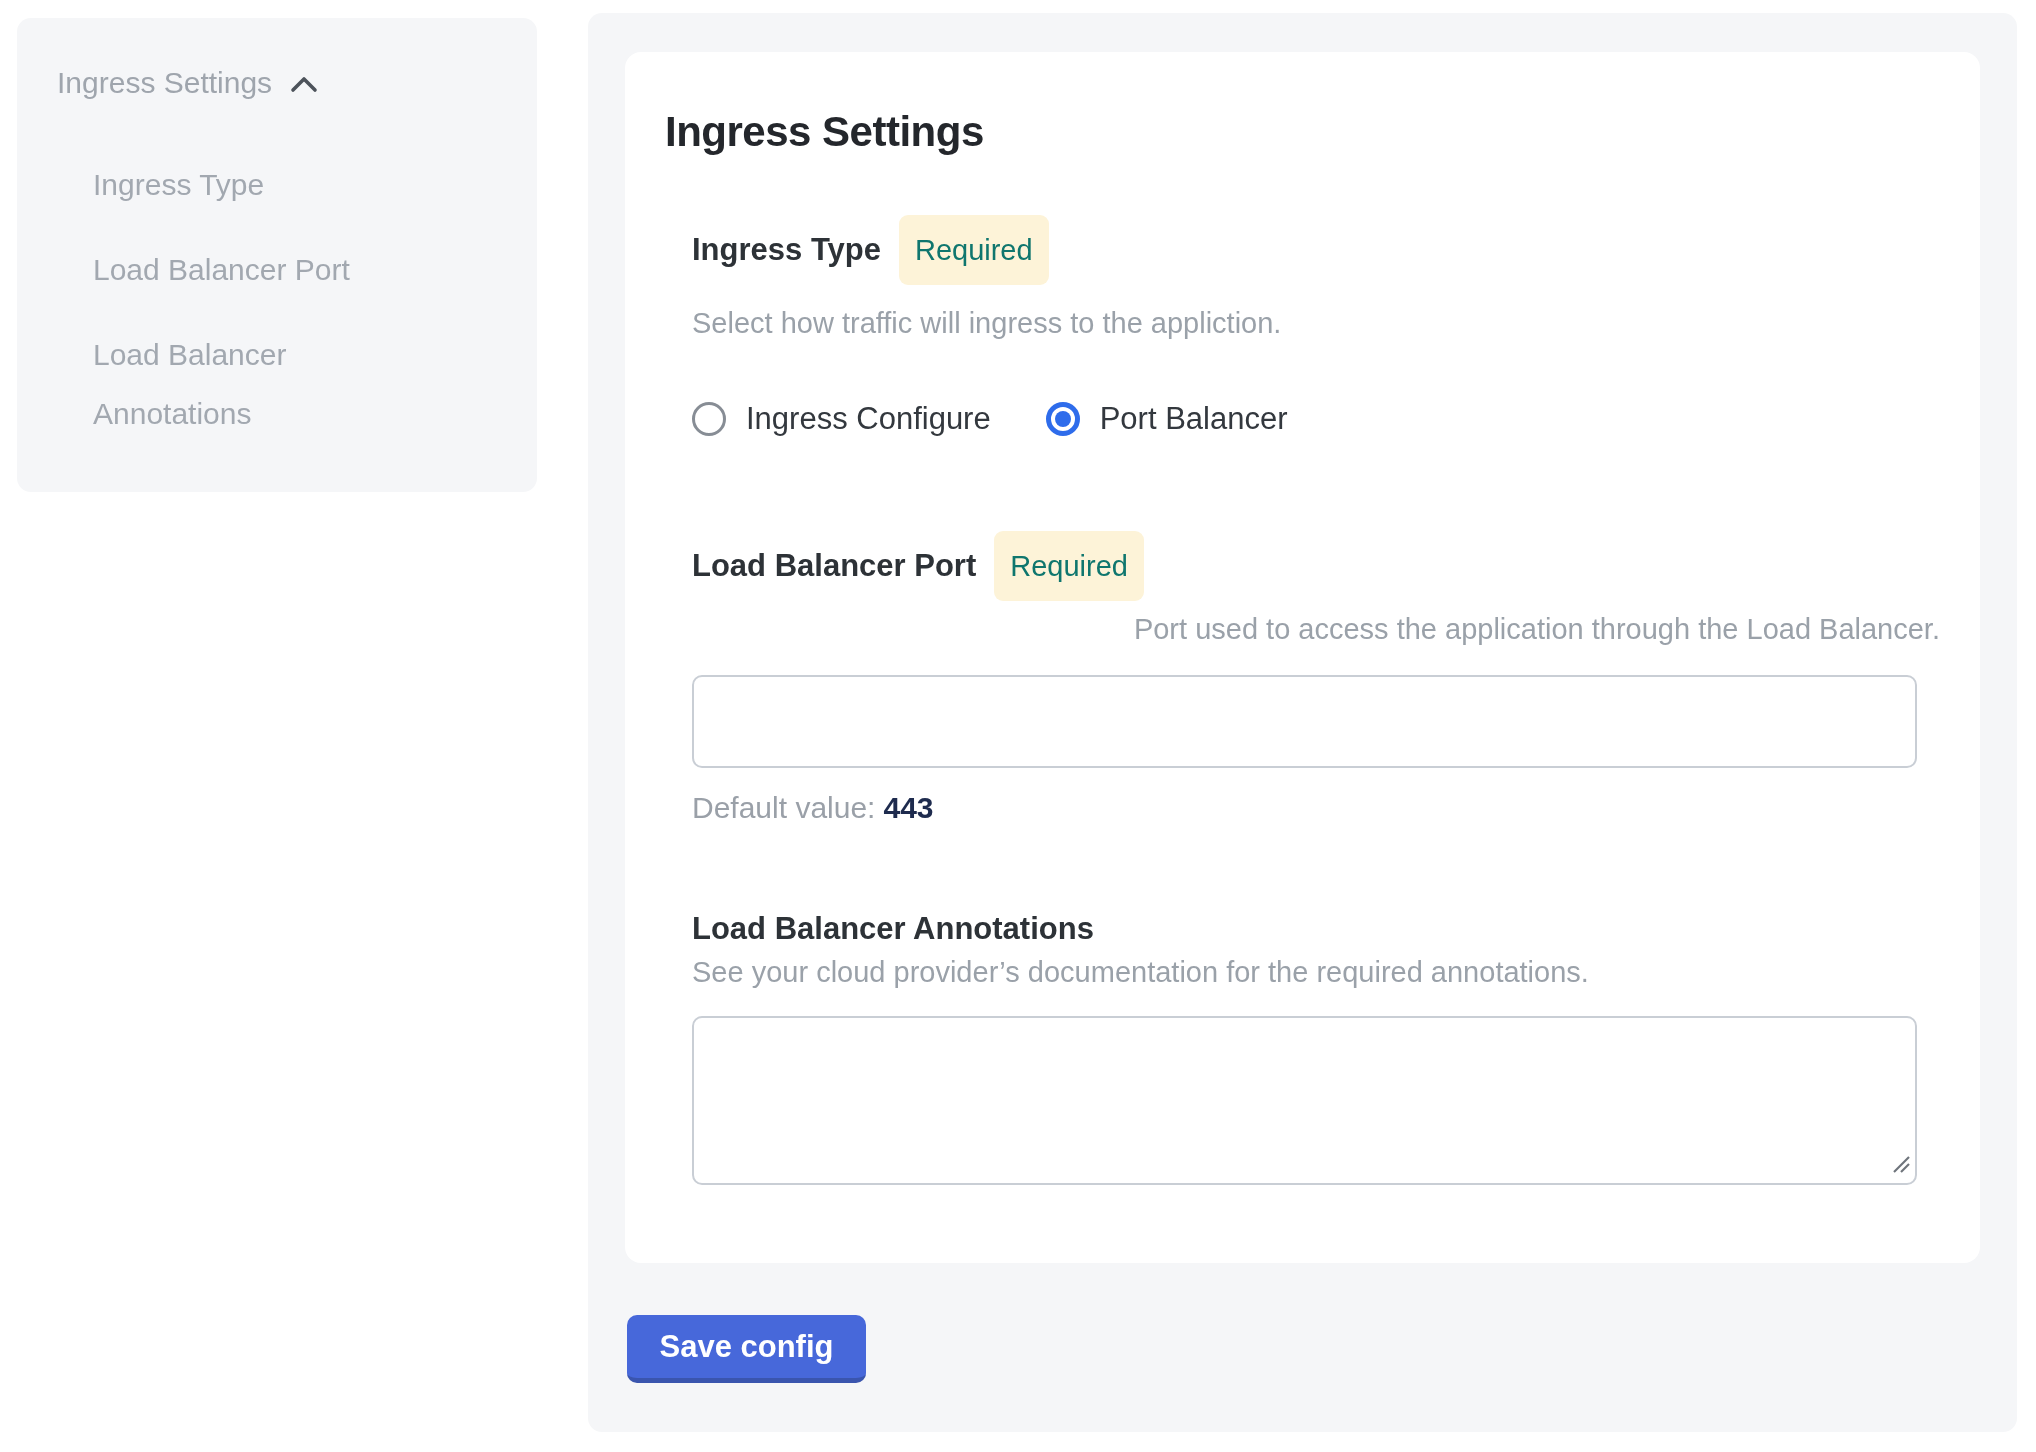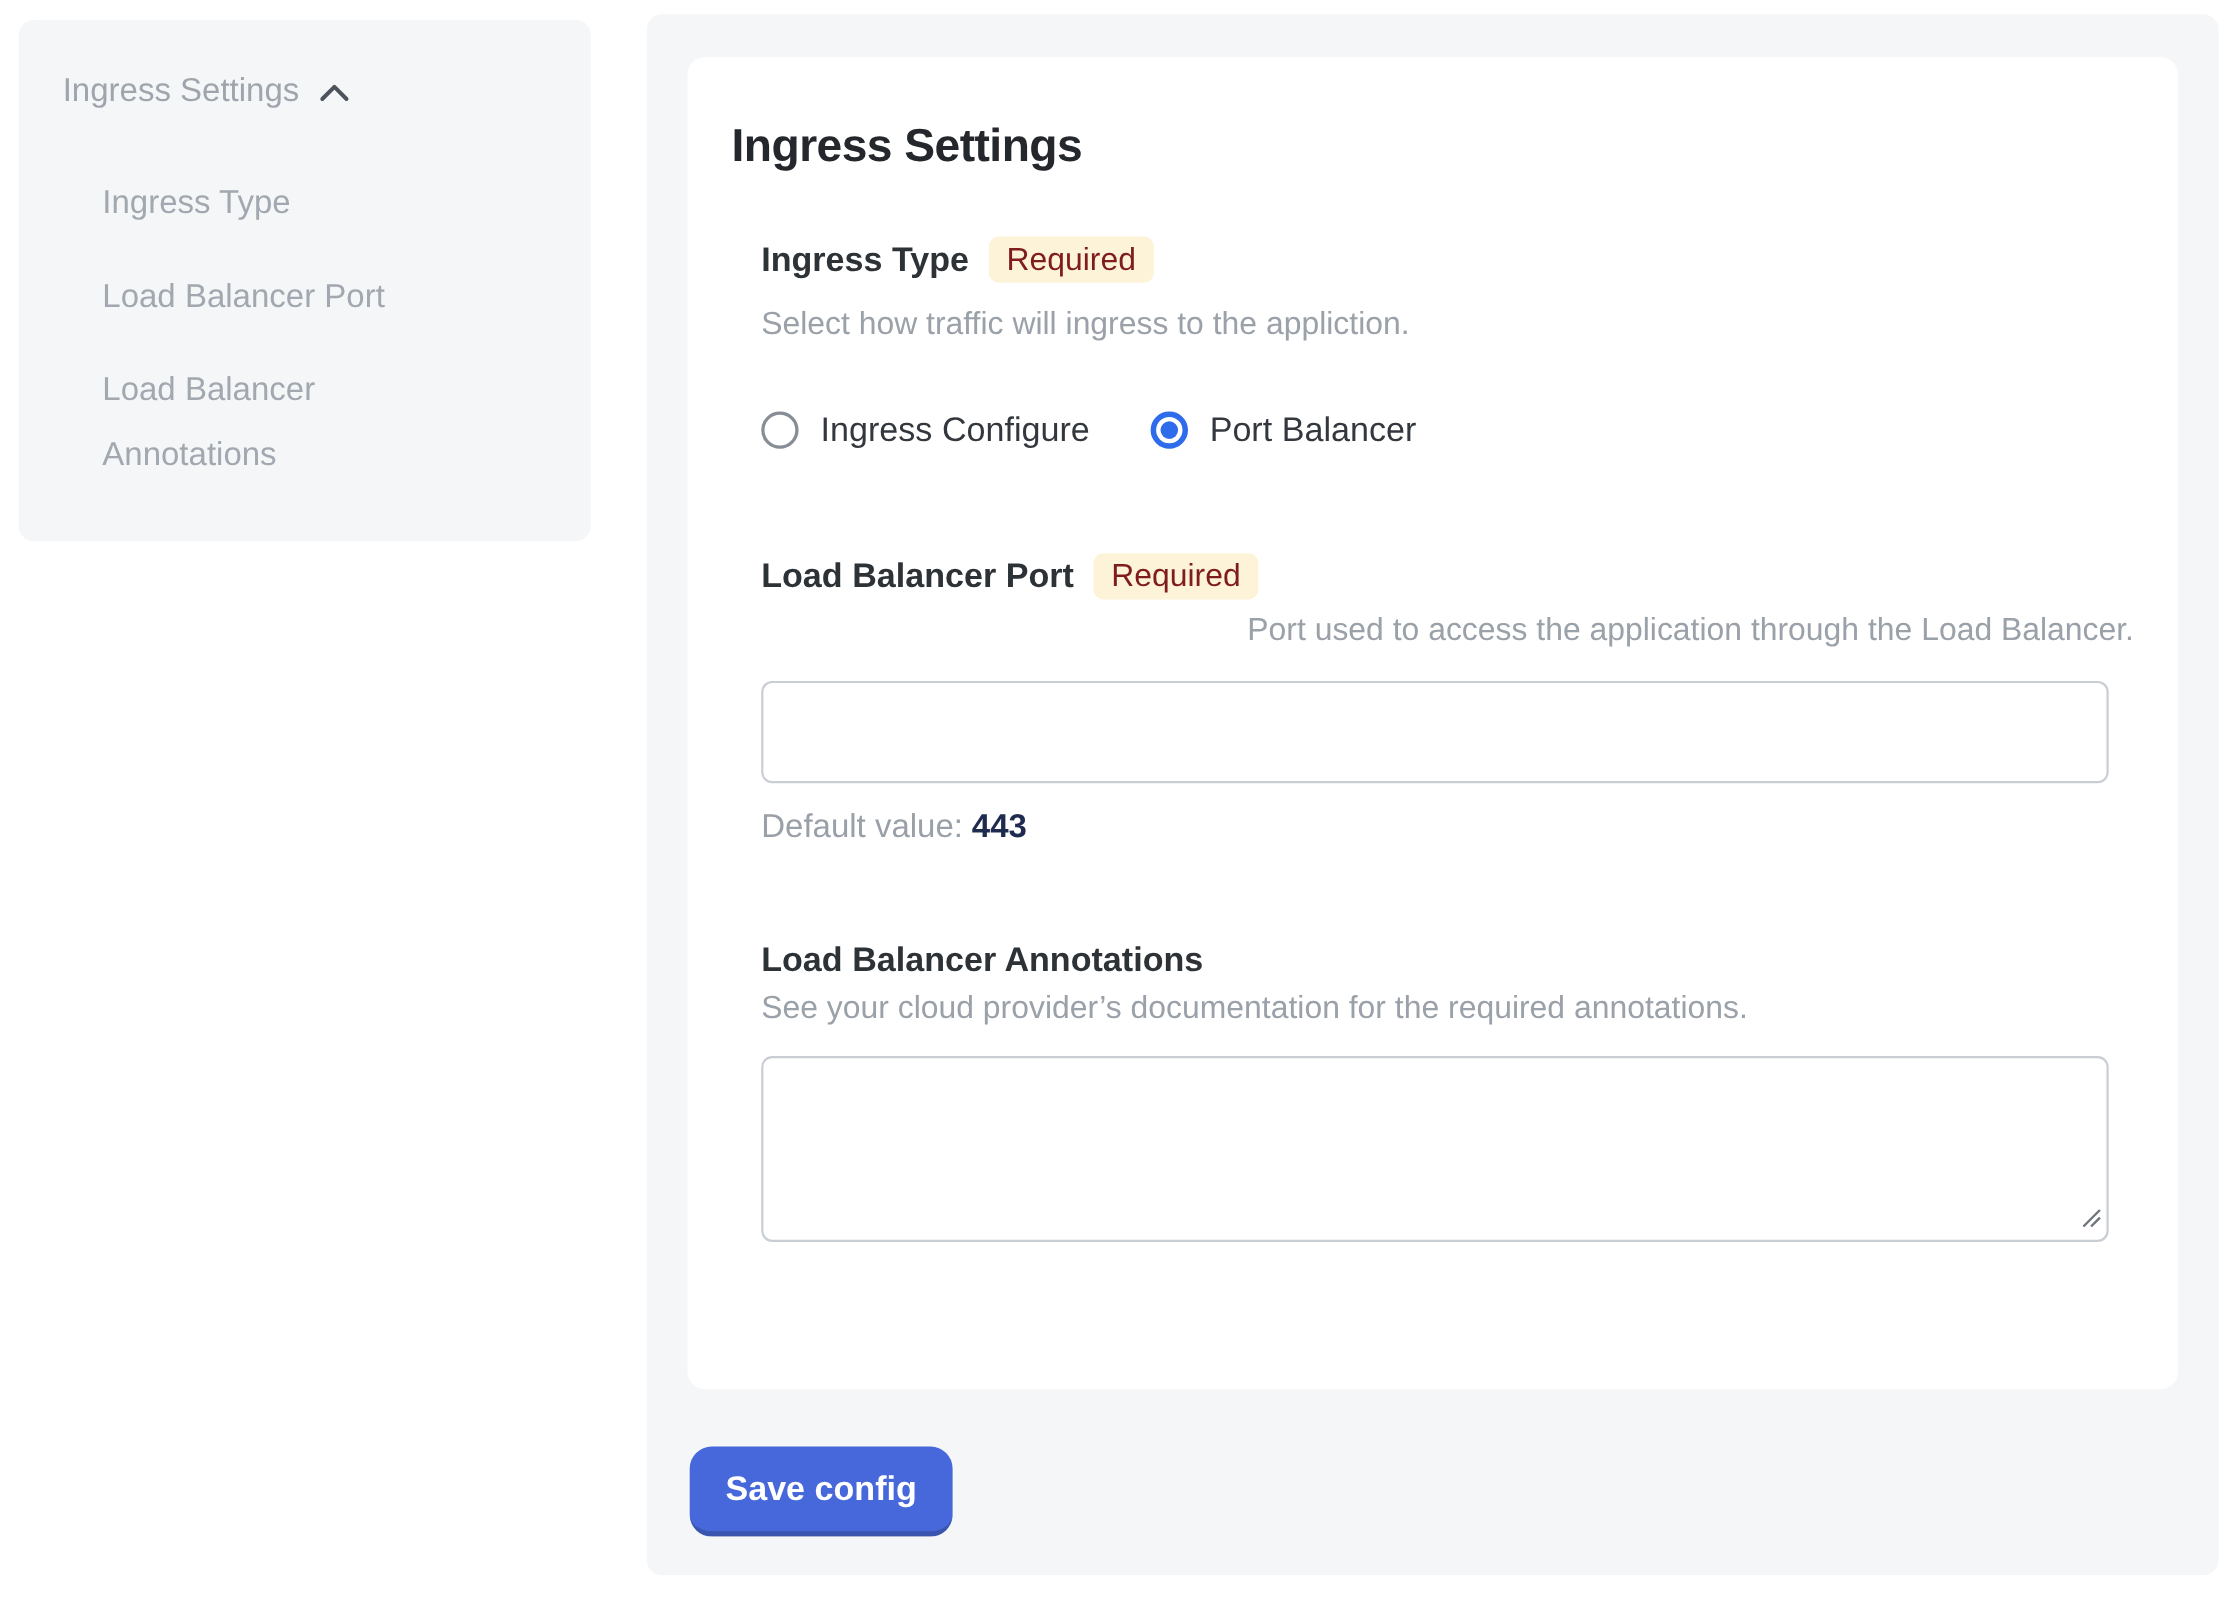--- a/index.html
+++ b/index.html
@@ -34,22 +34,22 @@
   .card h1 {
     margin-top:56px; font-size:42px; line-height:48px; font-weight:bold;
     color:#24272c; letter-spacing:-0.5px;
   }
   .card .subtitle { margin-top:37px; font-size:30px; line-height:36px; color:#9ba1a9; }
 
   .sections { margin-left:27px; }
   .label-row { display:flex; align-items:center; }
   .sec-label { font-size:31px; line-height:38px; font-weight:600; color:#2d3237; }
   .badge {
-    display:inline-block; margin-left:18px; background:#fdf3d8; color:#7f1d1d;
-    font-size:29px; line-height:34px; padding:4px 16px; border-radius:9px;
+    display:inline-block; margin-left:18px; background:#fdf3d8; color:#0f766e;
+    font-size:29px; line-height:34px; padding:18px 16px; border-radius:9px;
   }
   .sec-desc { font-size:29px; line-height:36px; color:#9aa1a9; }
 
   .s1-row { margin-top:59px; }
   .s1-desc { margin-top:20px; }
   .radio-row { margin-top:60px; display:flex; align-items:center; gap:55px; }
   .radio-option { display:flex; align-items:center; gap:20px; cursor:pointer; }
   .radio-option .opt-label { font-size:31px; color:#33383e; }
   .radio { width:34px; height:34px; border-radius:50%; background:#fff; position:relative; flex:none; }
   .radio.unchecked { border:3px solid #878d95; }
@@ -75,23 +75,23 @@
   .textarea-wrap { position:relative; margin-top:26px; width:1225px; height:169px; }
   .textarea {
     width:100%; height:100%; resize:none; outline:none;
     border:2px solid #c9ced5; border-radius:10px; background:#fff;
     font-family:"Liberation Sans", sans-serif; font-size:30px; color:#2d3237;
     padding:18px 22px;
   }
   .resize-grip { position:absolute; right:5px; bottom:6px; pointer-events:none; }
 
   .save-btn {
-    position:absolute; left:39px; top:1302px; width:239px; height:82px;
+    position:absolute; left:39px; top:1302px; width:239px; height:68px;
     background:#4768da; border:none; border-bottom:5px solid #3a55ae;
-    border-radius:20px; color:#ffffff; font-family:"Liberation Sans", sans-serif;
+    border-radius:10px; color:#ffffff; font-family:"Liberation Sans", sans-serif;
     font-size:31px; font-weight:bold; cursor:pointer;
   }
 </style>
 </head>
 <body>
 
 <nav class="sidebar">
   <div class="sidebar-header">
     <span>Ingress Settings</span>
     <span class="chev">

